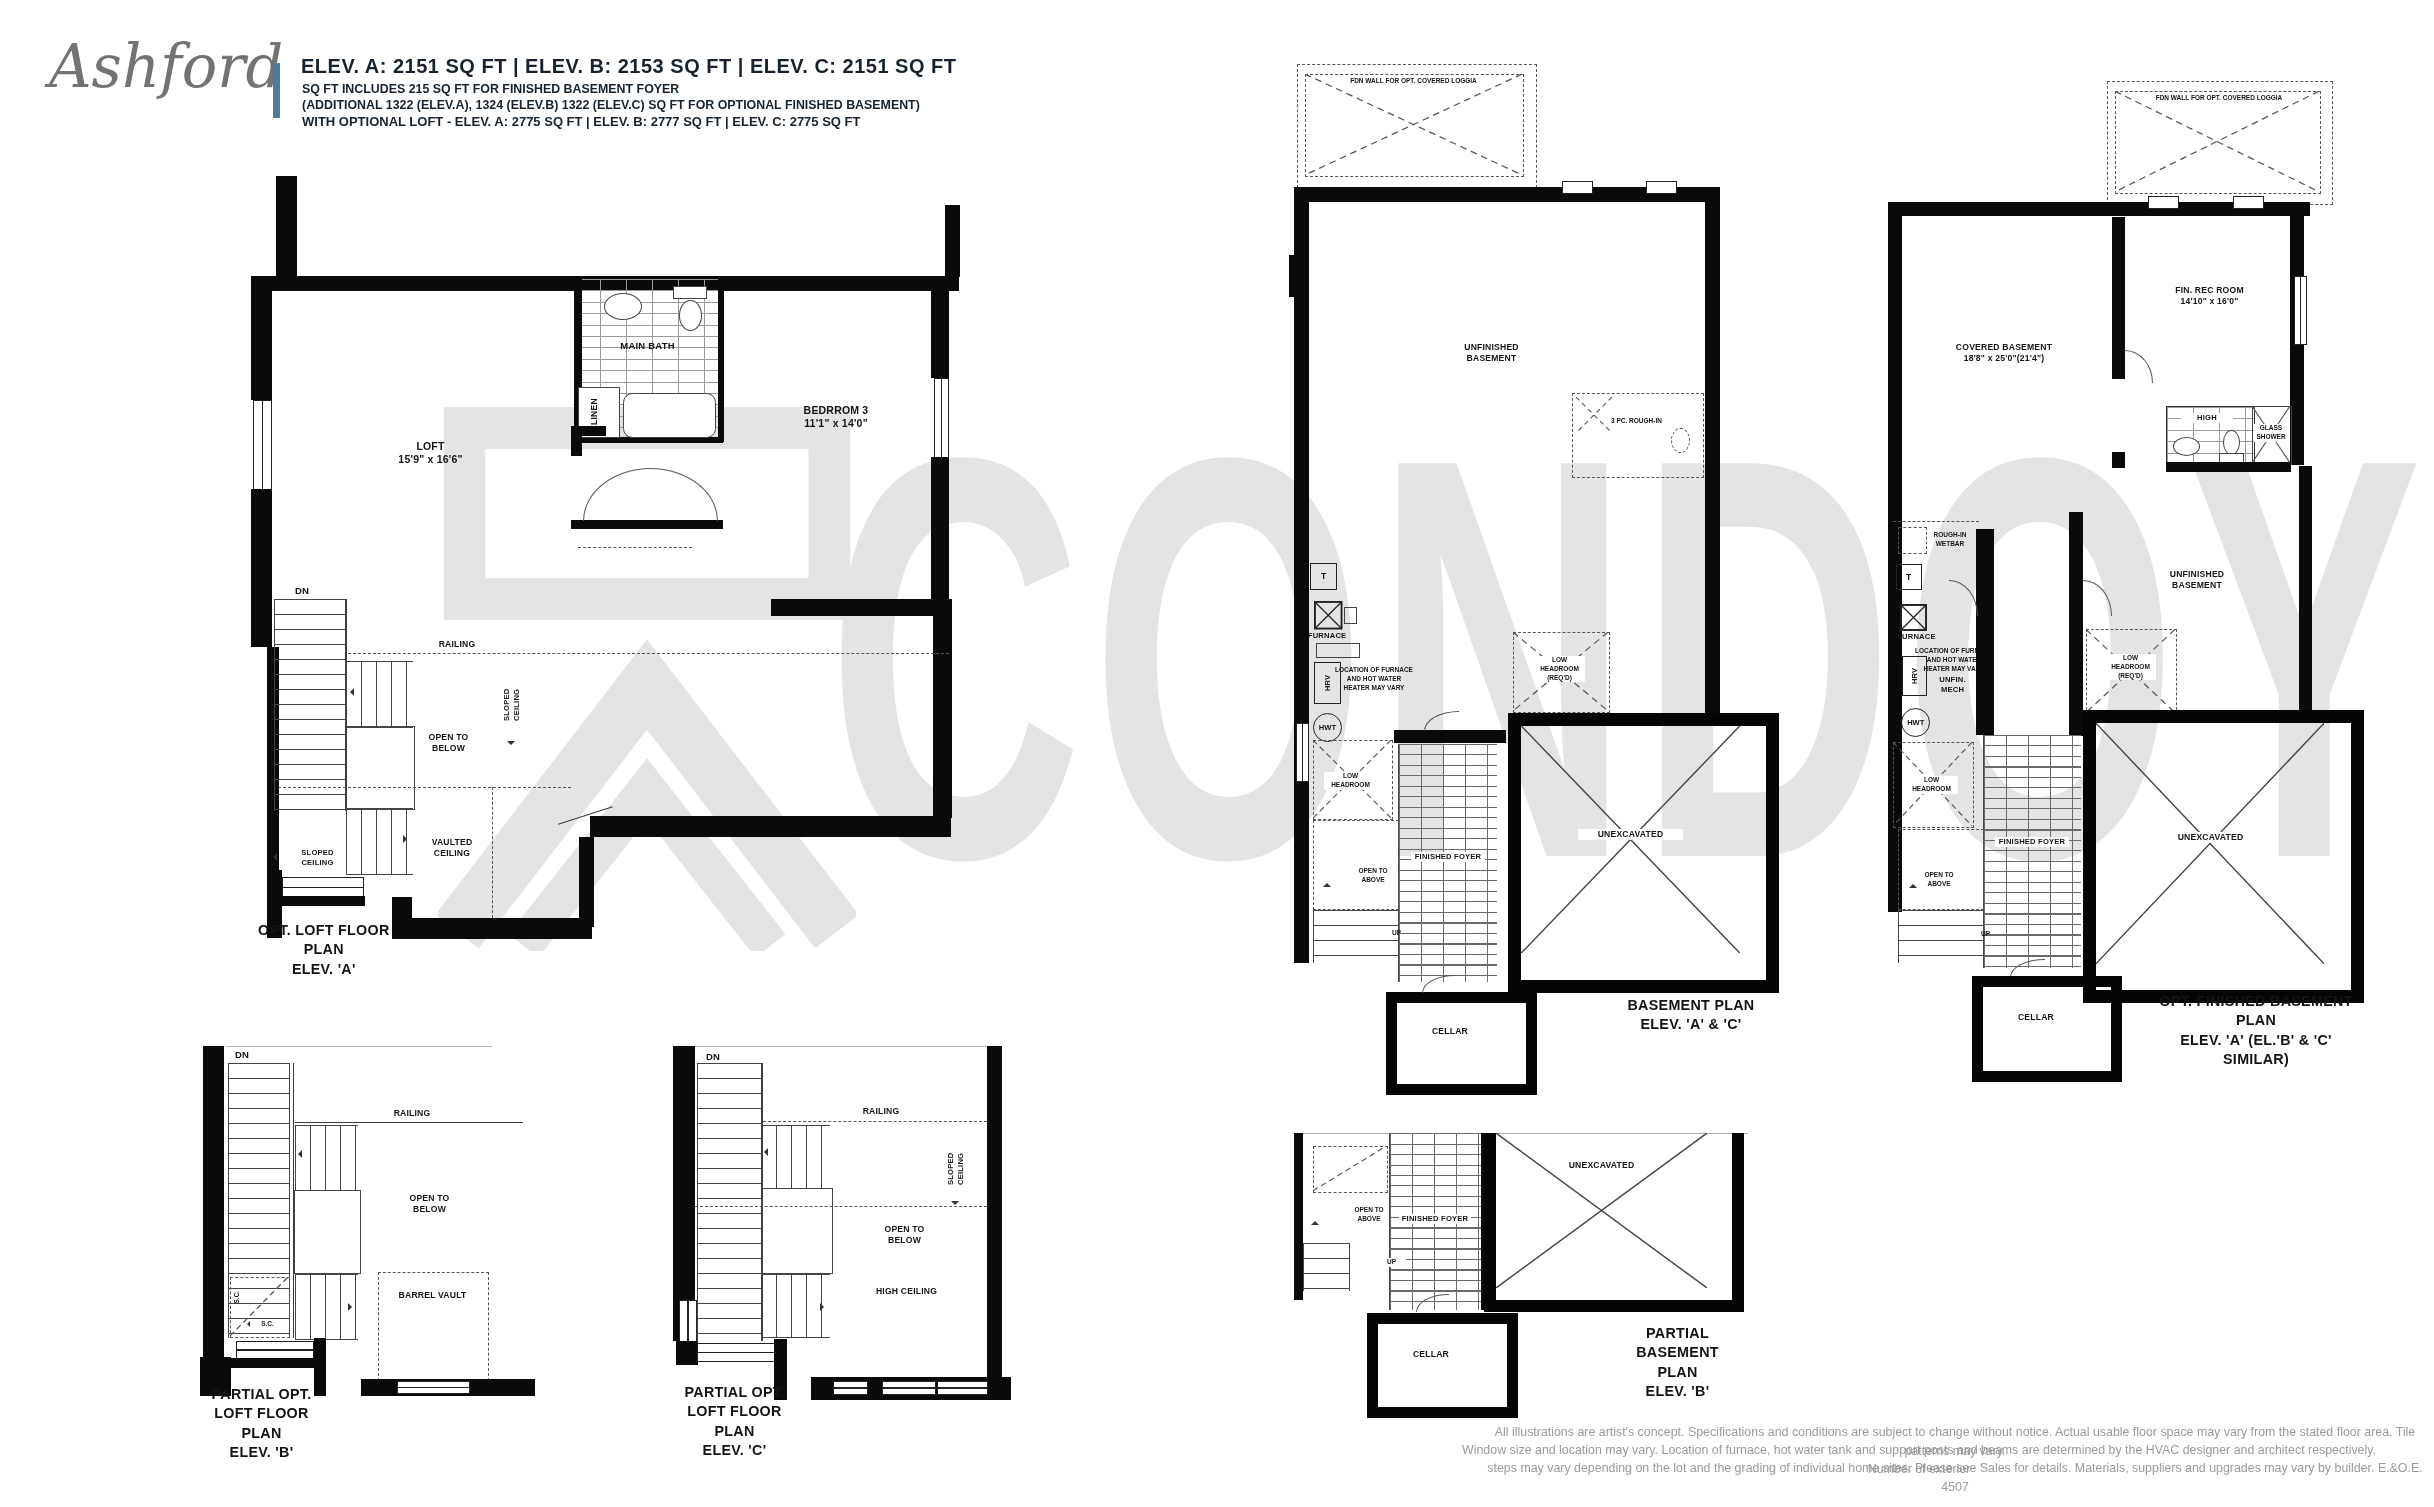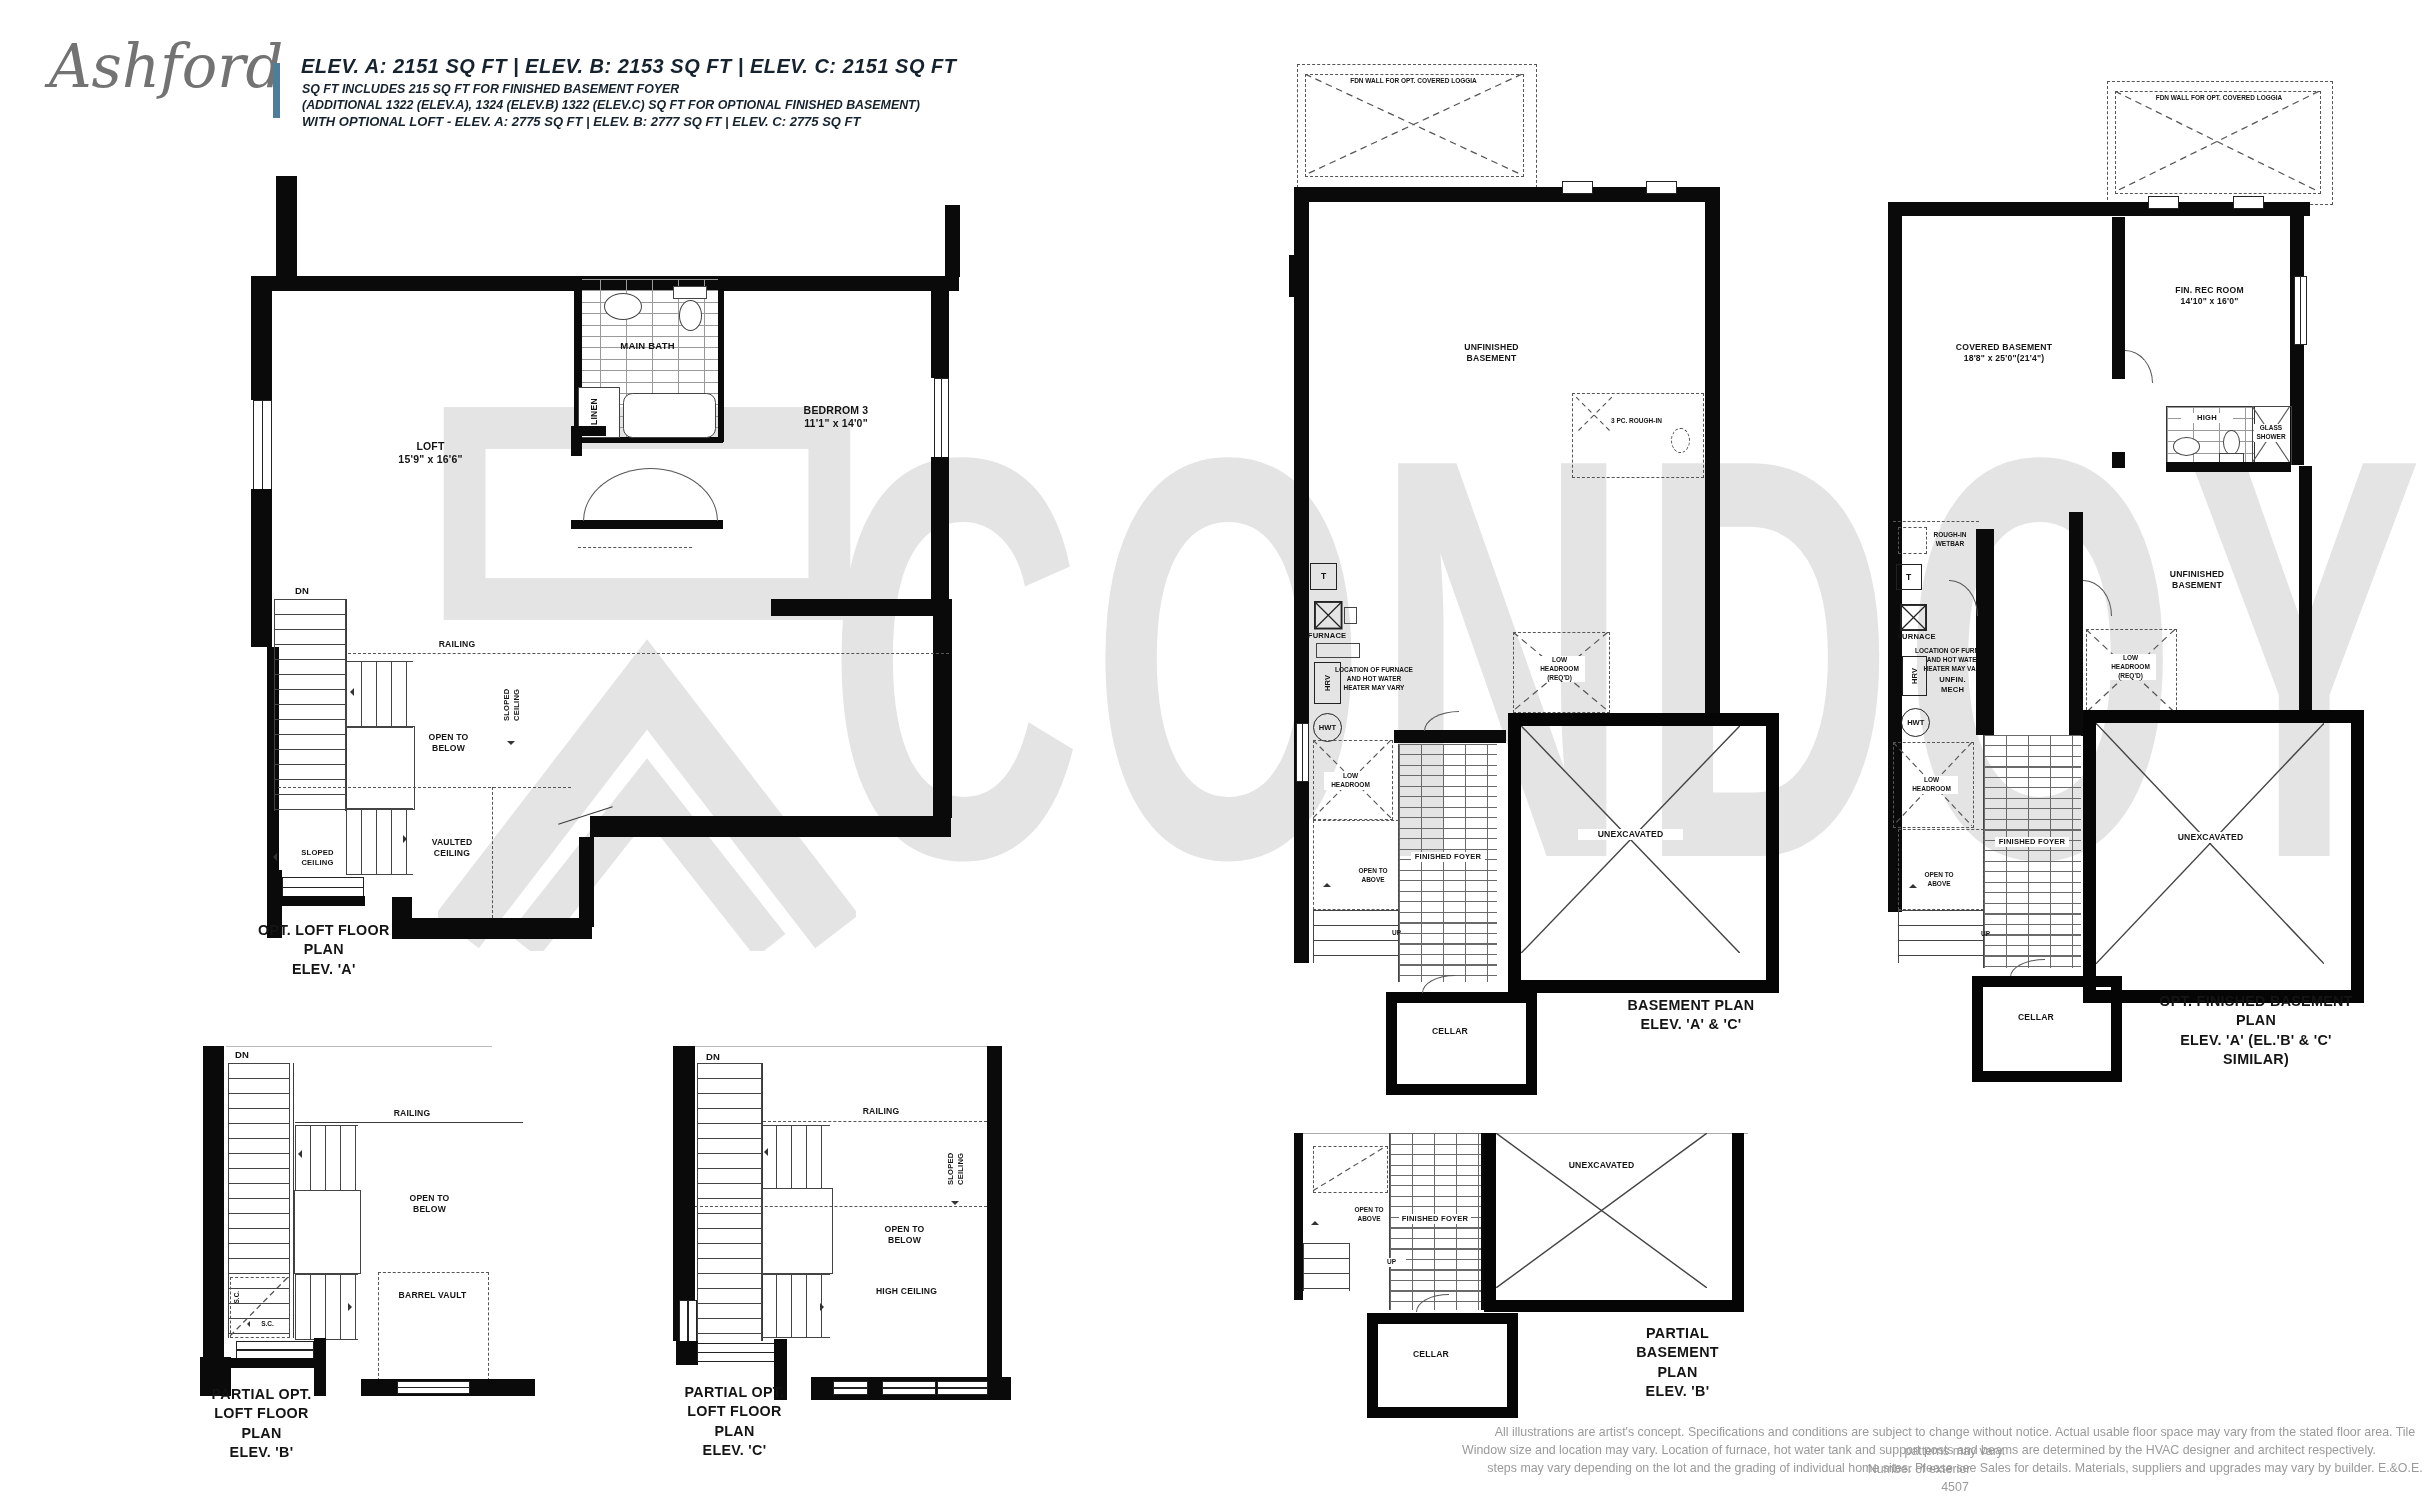--- a/index.html
+++ b/index.html
@@ -38,21 +38,21 @@
   .arc.tl{border-right:none;border-bottom:none;border-top-left-radius:100%;}
   .arc.tr{border-left:none;border-bottom:none;border-top-right-radius:100%;}
   .ell{position:absolute;border:1.3px solid #444;border-radius:50%;}
   .circle-lbl{position:absolute;border:1.9px solid #222;border-radius:50%;
        display:flex;align-items:center;justify-content:center;font-weight:bold;color:#141414;}
   .sq-lbl{position:absolute;border:1.9px solid #222;display:flex;align-items:center;justify-content:center;
        font-weight:bold;color:#141414;}
   #wm-text{position:absolute;font-weight:bold;color:#e4e4e4;line-height:1;
        transform:scaleX(.62);transform-origin:left top;letter-spacing:13.3px;}
   #hdr-logo{position:absolute;font-family:"DejaVu Serif",serif;font-style:italic;color:#737373;}
-  .hline{position:absolute;font-weight:bold;color:#16232e;white-space:nowrap;font-style:italic;}
+  .hline{position:absolute;font-weight:bold;color:#16232e;white-space:nowrap;}
   .disc{position:absolute;font-size:12.4px;line-height:1.5;color:#9a9a9a;text-align:center;width:942px;}
 </style>
 </head>
 <body>
 
 <div id="canvas">
 
   <div class="abs" style="left:0;top:0;width:2435px;height:1508px;z-index:0;">
     <svg class="abs" style="left:438px;top:399px;" width="418" height="552" viewBox="0 0 440 580">
       <polyline points="20,560 220,300 420,560" fill="none" stroke="#e4e4e4" stroke-width="58"></polyline>

